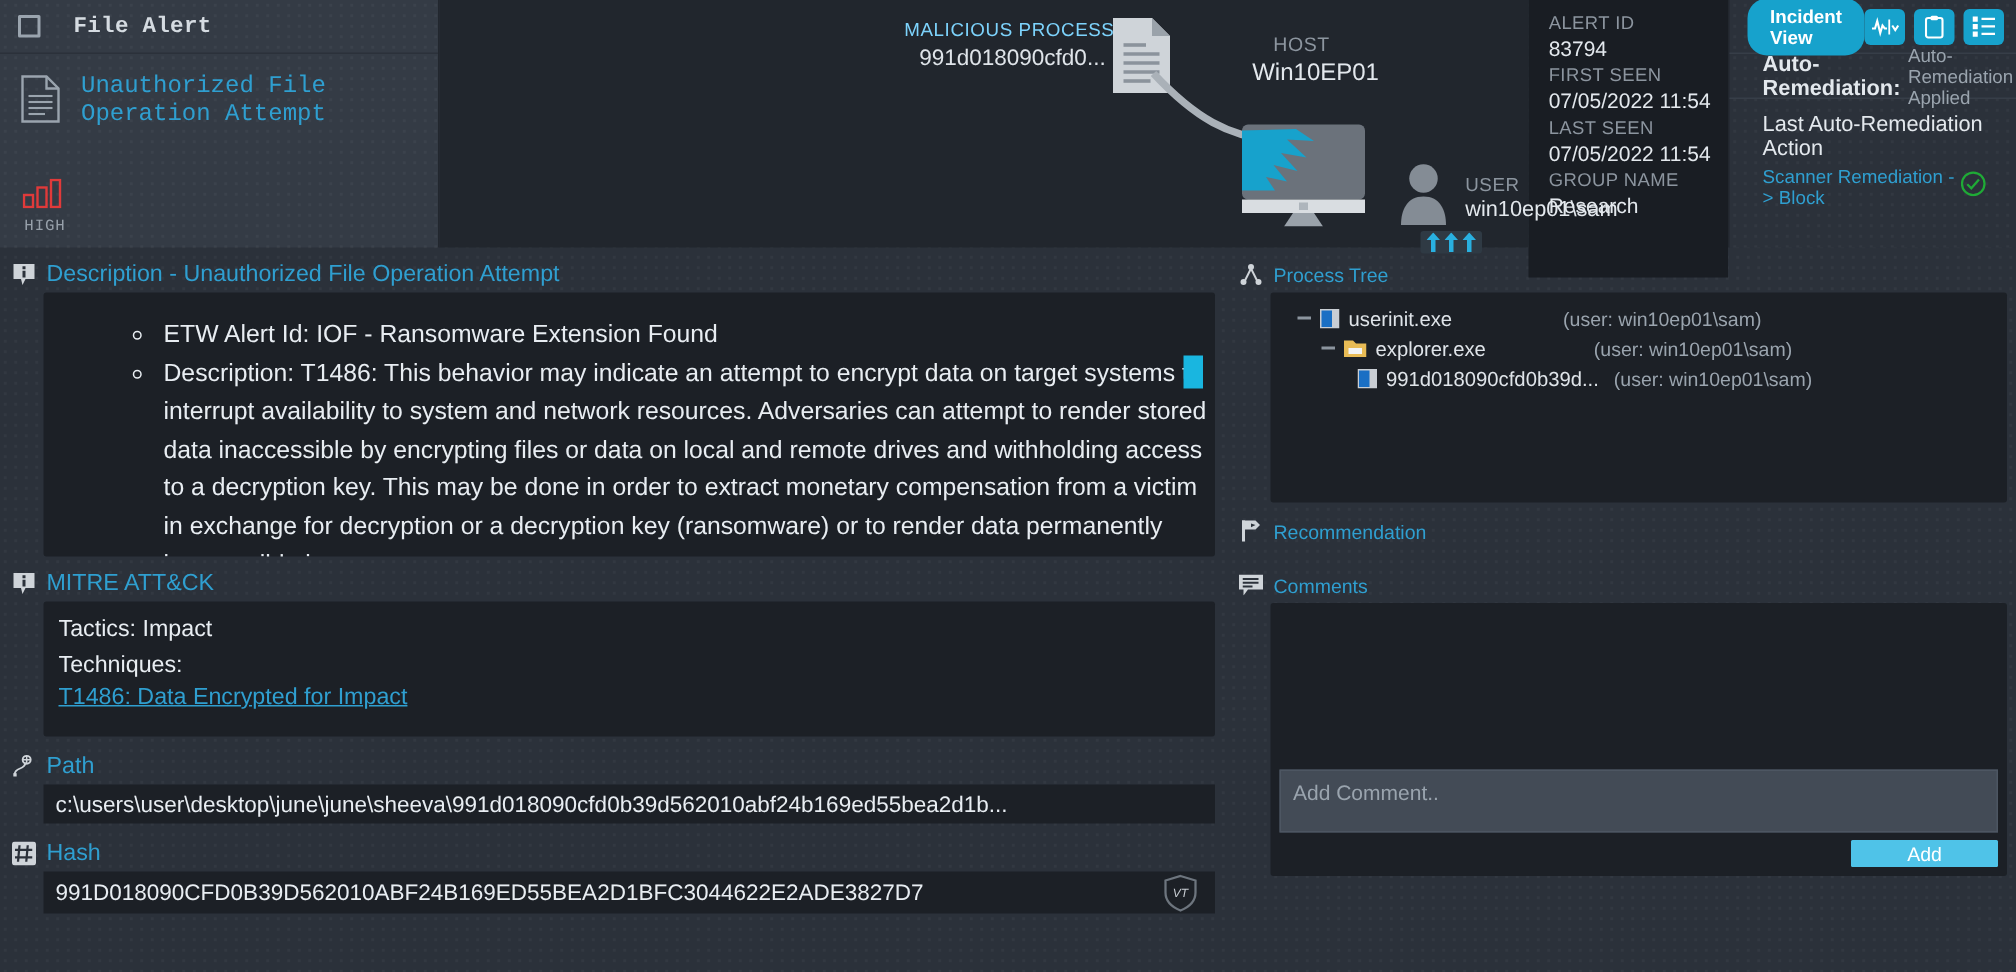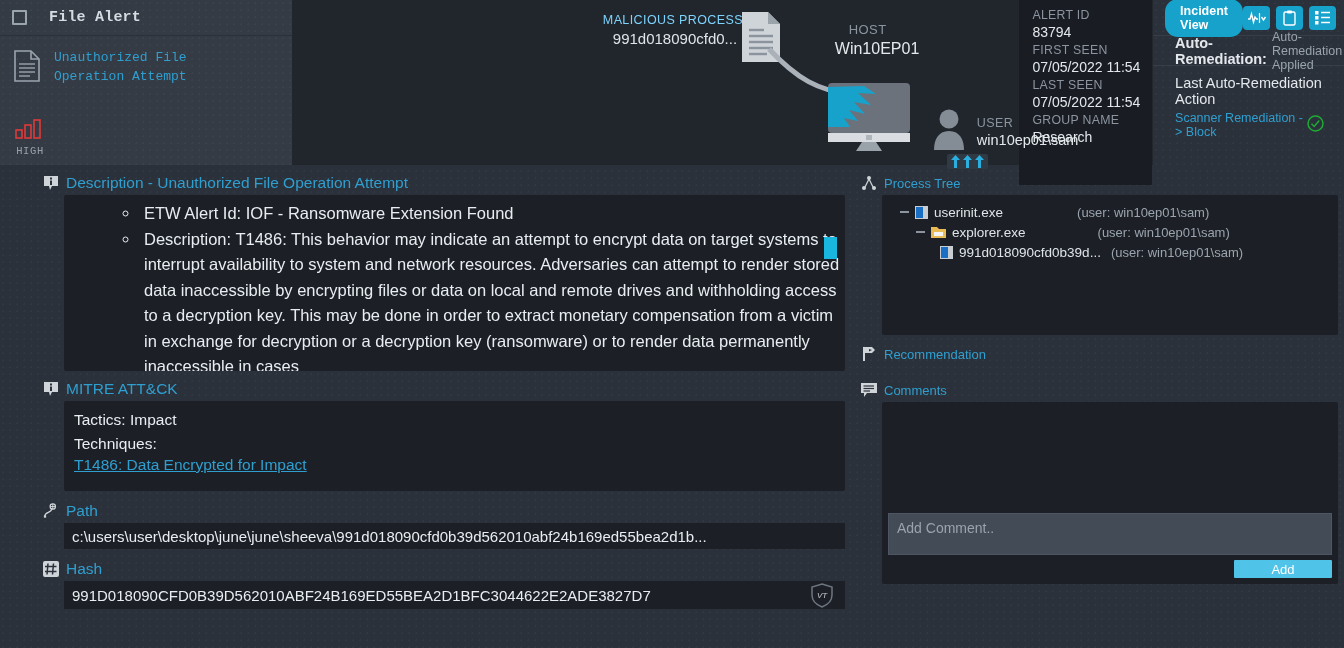--- a/index.html
+++ b/index.html
@@ -23,21 +23,21 @@
     background-size: 7px 7px;
     border-right: 1px solid #22272e; position: relative; font-family: Liberation Mono, monospace; }
   .alert-head { height: 36px; display: flex; align-items: center; padding-left: 12px;
     border-bottom: 1px solid #2b313a; }
   .cbox { width: 15px; height: 15px; border: 2px solid #9aa4ae; background: transparent;
     border-radius: 1px; }
   .alert-title { margin-left: 22px; font-size: 15px; font-weight: bold; color: #d5dbe1;
     letter-spacing: .2px; }
   .alert-body { display: flex; padding: 12px 12px 0 14px; }
   .doc-icon { width: 26px; height: 32px; flex: none; margin-top: 2px; }
-  .alert-link { margin-left: 14px; font-size: 13px; color: #2f9fd0; line-height: 19px; cursor: pointer; }
+  .alert-link { margin-left: 14px; font-size: 16px; color: #2f9fd0; line-height: 19px; cursor: pointer; }
   .sev { position: absolute; left: 8px; bottom: 8px; width: 44px; text-align: center; }
   .sev-label { font-size: 10.5px; color: #97a0aa; letter-spacing: .6px; margin-top: 1px; }
 
   
   .topology { position: relative; width: 747px; height: 165px; background: #21262d; }
   .mal-label { position: absolute; left: 310px; top: 13px; font-size: 12.5px; color: #7dd3fc;
     letter-spacing: .4px; }
   .mal-value { position: absolute; left: 320px; top: 30px; font-size: 15px; color: #dfe4e9; }
   .file-big { position: absolute; left: 447px; top: 10px; }
   .host-label { position: absolute; left: 556px; top: 22px; font-size: 13px; color: #8c959f; letter-spacing: .4px; }
@@ -69,31 +69,31 @@
   .rem-line { height: 30px; display: flex; align-items: center; padding-left: 22px;
     border-bottom: 1px solid #373e48; }
   .rem-line b { font-size: 14.5px; color: #e3e8ed; font-weight: bold; }
   .rem-line span { font-size: 12.5px; color: #9aa4ae; margin-left: 5px; }
   .rem-sub { font-size: 14.5px; color: #e3e8ed; padding: 9px 0 0 22px; }
   .rem-act { display: flex; align-items: center; padding: 4px 0 0 22px; }
   .rem-act a { font-size: 12.5px; color: #2f9fd0; cursor: pointer; }
   .check { margin-left: auto; margin-right: 20px; }
 
   
-  .main { display: flex; height: 483px; margin-left: 35px; }
+  .main { display: flex; height: 483px; }
   .col-left { width: 818px; padding: 6px 8px 0 4px; }
   .col-right { flex: 1; padding: 6px 6px 0 4px; }
 
   .sec-head { display: flex; align-items: center; gap: 7px; height: 24px; padding-left: 4px; }
   .sec-title { font-size: 15.5px; color: #2f9fd0; }
   .sec-title.sm { font-size: 13px; }
   .panel { background: #1c2026; border-radius: 2px; }
 
   .desc-panel { margin-left: 25px; height: 176px; position: relative; overflow: hidden; }
-  ul.desc { margin: 0; padding: 6px 0 0 76px; list-style: circle; }
+  ul.desc { margin: 0; padding: 16px 0 0 76px; list-style: circle; }
   ul.desc li { color: #e8edf2; font-size: 16.5px; line-height: 25.5px; padding-left: 4px; }
   .vbar { position: absolute; right: 8px; top: 42px; width: 13px; height: 22px; background: #19b6e0; }
 
   .mitre-panel { margin-left: 25px; height: 90px; padding: 7px 0 0 10px; }
   .mitre-panel div { font-size: 15.5px; color: #e8edf2; line-height: 24px; }
   .mitre-panel a { font-size: 15.5px; color: #2f9fd0; text-decoration: underline; cursor: pointer; }
 
   .field { margin-left: 25px; height: 26px; background: #1c2026; display: flex; align-items: center;
     padding: 0 8px; position: relative; }
   .field span { font-size: 15px; color: #e8edf2; white-space: nowrap; overflow: hidden; }

